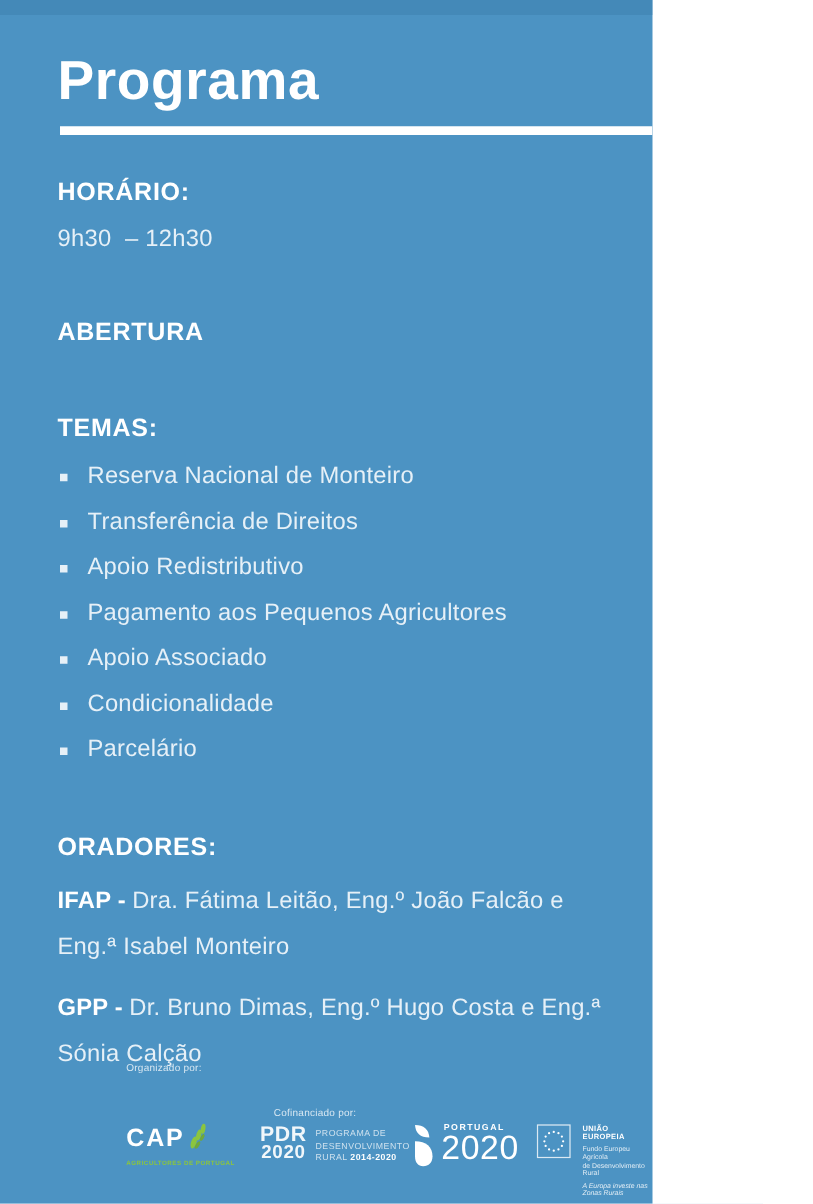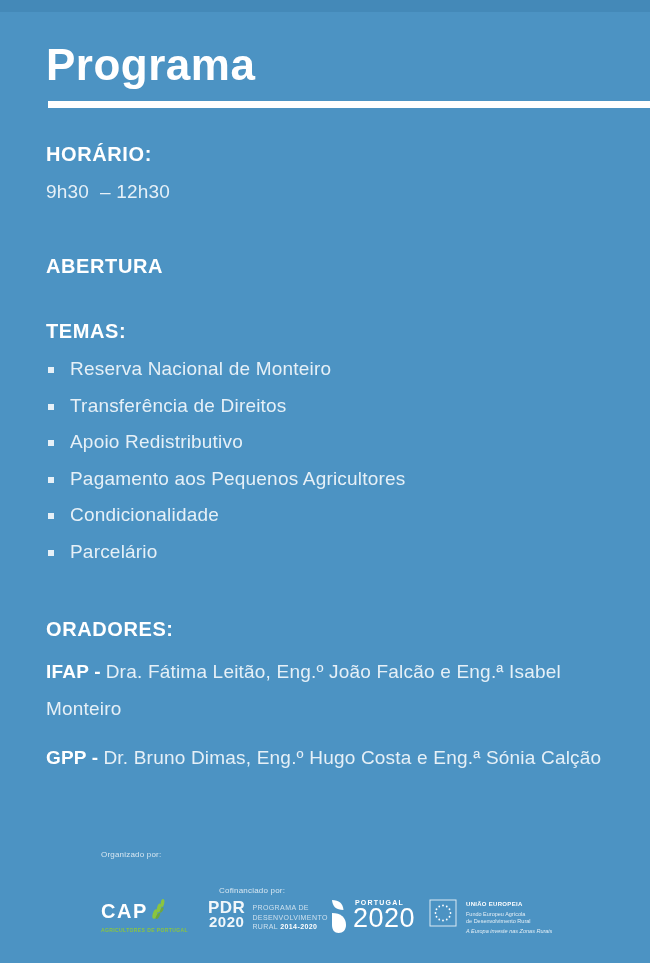--- a/index.html
+++ b/index.html
@@ -1,18 +1,18 @@
 <!DOCTYPE html>
 <html><head>
 <meta charset="utf-8">
 <style>
   html, body { margin: 0; padding: 0; background: #ffffff; }
   .page {
     position: relative;
-    width: 650px;
+    width: 522px;
     height: 963px;
     background: #4C93C3;
     overflow: hidden;
     font-family: "Liberation Sans", sans-serif;
     -webkit-font-smoothing: antialiased;
   }
   .top-strip {
     position: absolute; top: 0; left: 0; right: 0;
     height: 12px; background: #4489B8;
   }
@@ -36,21 +36,21 @@
   }
   .heading {
     margin: 0;
     font-size: 20px;
     font-weight: bold;
     color: #ffffff;
     letter-spacing: 0.6px;
   }
   .h-horario  { margin-top: 35px; }
   .h-abertura { margin-top: 52px; }
-  .h-temas    { margin-top: 42px; }
+  .h-temas    { margin-top: 54px; }
   .h-oradores { margin-top: 48px; }
   .body-text {
     margin: 15px 0 0;
     font-size: 19px;
     color: #E6F0F7;
     letter-spacing: 0.2px;
   }
   .time-text { white-space: pre; }
   ul.temas-list {
     list-style: none;
@@ -165,20 +165,24 @@
           <span class="bullet"></span>
           <span>Transferência de Direitos</span>
         </li>
       <li>
           <span class="bullet"></span>
           <span>Apoio Redistributivo</span>
         </li>
       <li>
           <span class="bullet"></span>
           <span>Pagamento aos Pequenos Agricultores</span>
+        </li>
+      <li>
+          <span class="bullet"></span>
+          <span>Apoio Associado</span>
         </li>
       <li>
           <span class="bullet"></span>
           <span>Condicionalidade</span>
         </li>
       <li>
           <span class="bullet"></span>
           <span>Parcelário</span>
         </li>
     </ul>

